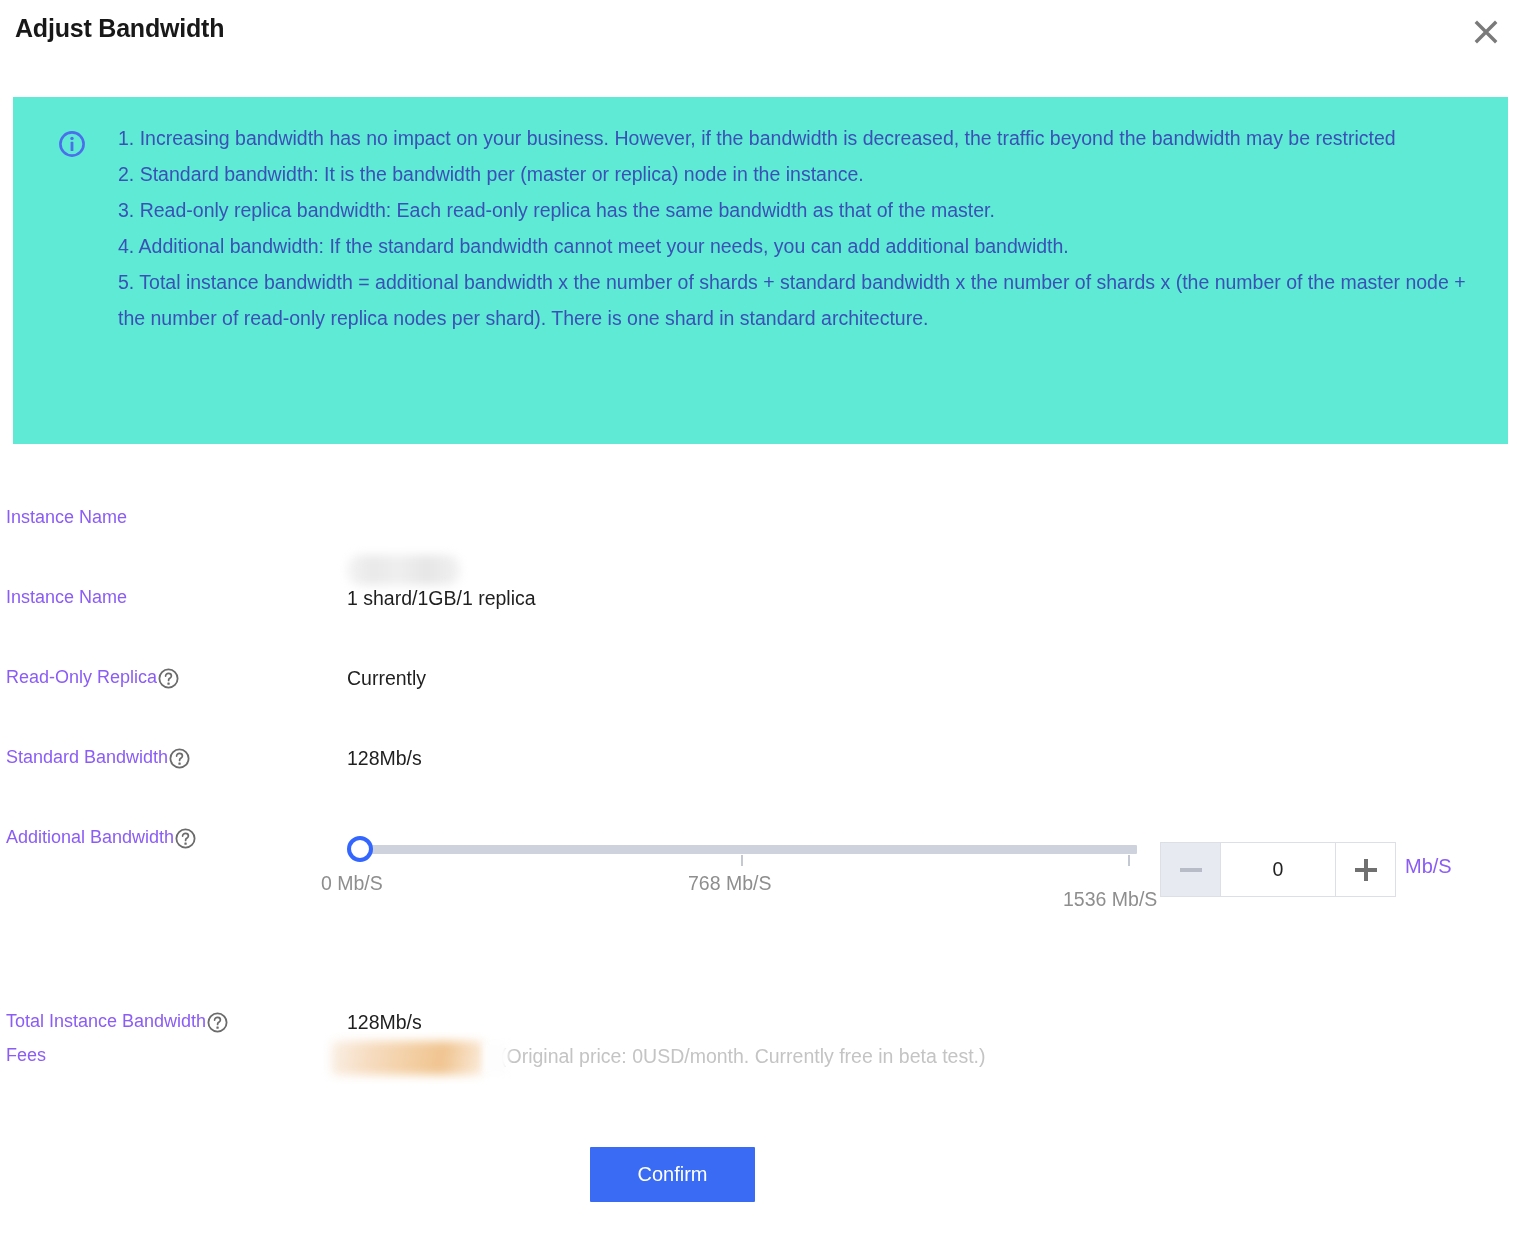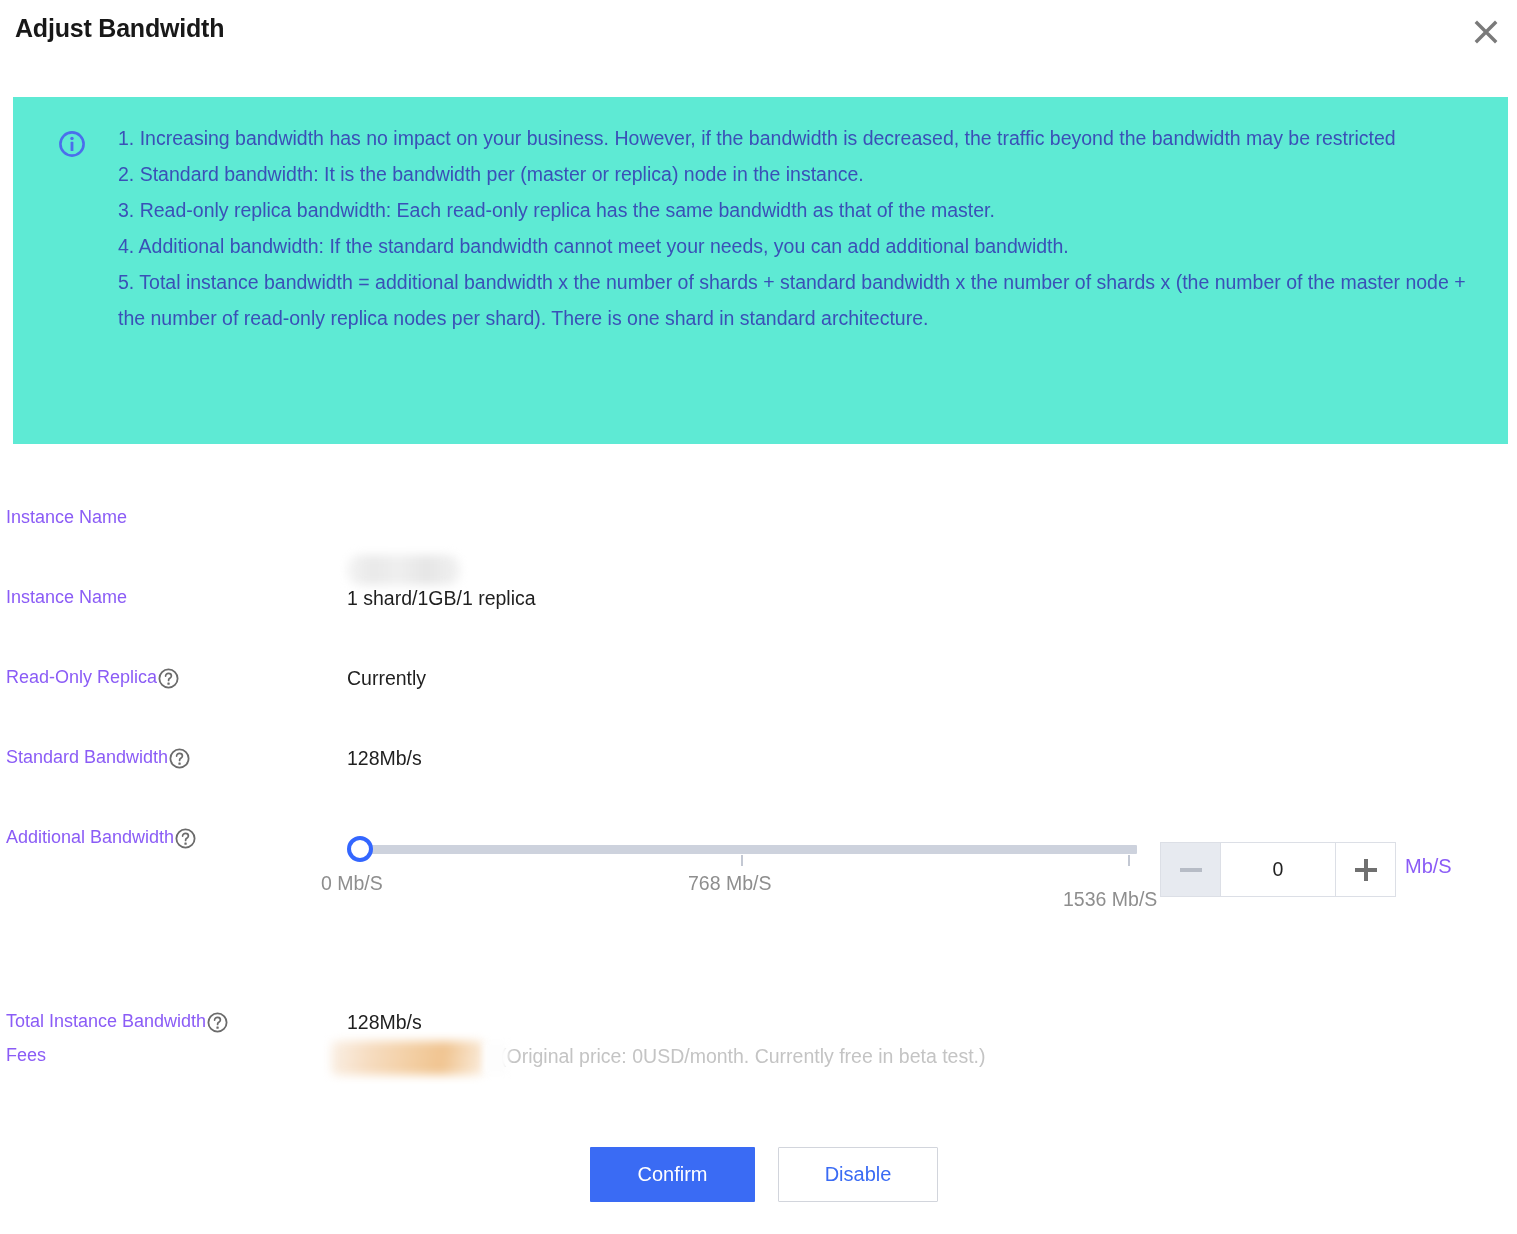--- a/index.html
+++ b/index.html
@@ -424,14 +424,13 @@
     <div class="field-label" style="top:5px;">Fees</div>
     <div class="redact redact-fee" style="top:1px;"></div>
     <div class="fees-note" style="top:5px;">(Original price: 0USD/month. Currently free in beta test.)</div>
     <div class="fees-note-mask" style="top:2px;"></div>
   </div>
 
 </div>
 
 <div class="footer">
   <div class="btn btn-confirm">Confirm</div>
-  <div class="btn btn-disable">Disable</div>
 </div>
 
 </body></html>

